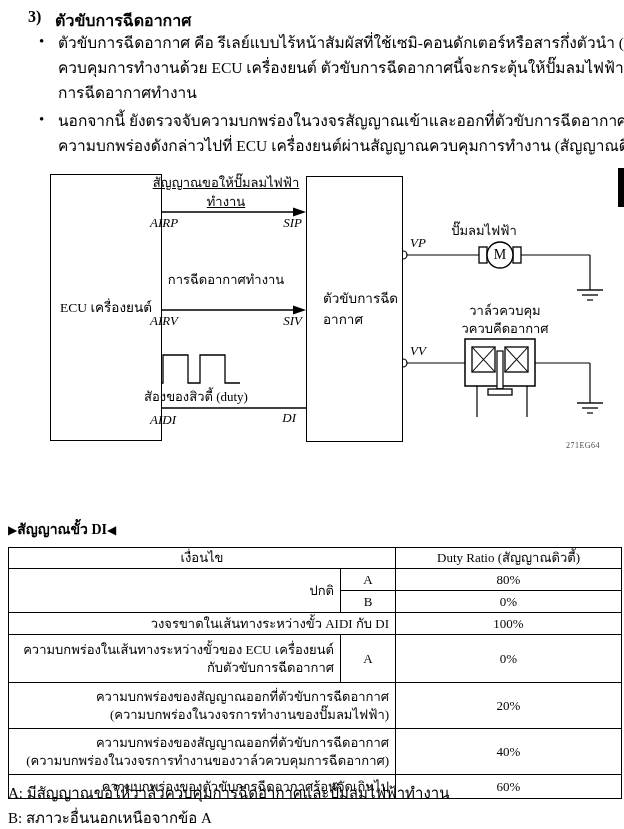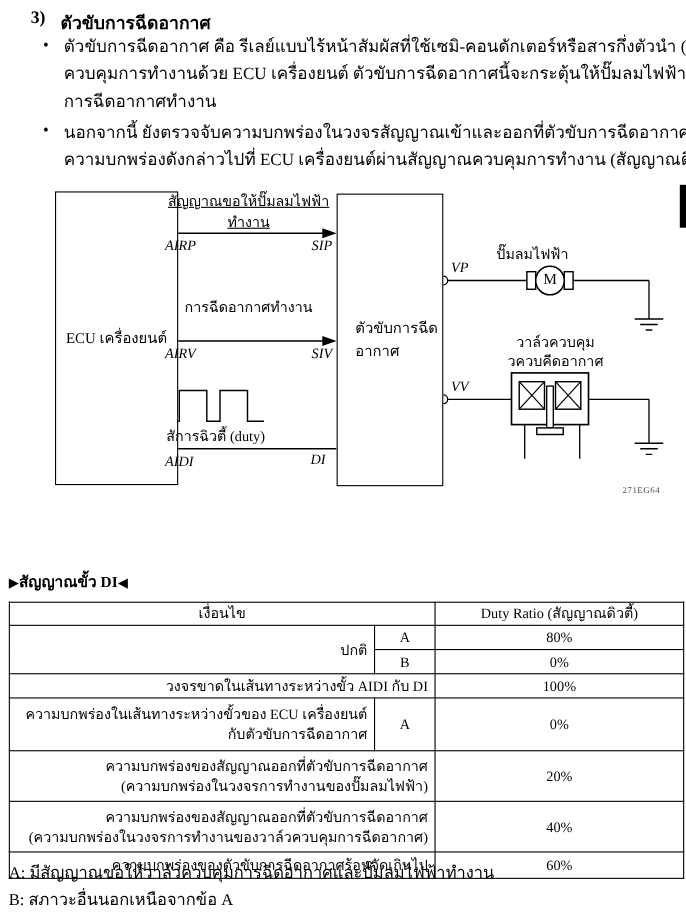--- a/index.html
+++ b/index.html
@@ -122,21 +122,21 @@
     </div>
     <span class="term" style="left:150px;top:50px;">AIRP</span>
     <span class="term right" style="left:240px;top:50px;width:62px;">SIP</span>
 
     <div class="dlabel center" style="left:146px;top:105px;width:160px;">
       <span style="display:block;">การฉีดอากาศทำงาน</span>
     </div>
     <span class="term" style="left:150px;top:148px;">AIRV</span>
     <span class="term right" style="left:240px;top:148px;width:62px;">SIV</span>
 
-    <div class="dlabel center" style="left:136px;top:222px;width:120px;">สัการฉิวตี้ (duty)</div>
+    <div class="dlabel center" style="left:136px;top:222px;width:120px;">สัองของสิวตี้ (duty)</div>
     <span class="term" style="left:150px;top:247px;">AIDI</span>
     <span class="term right" style="left:240px;top:245px;width:56px;">DI</span>
 
     <span class="term" style="left:410px;top:70px;">VP</span>
     <span class="term" style="left:410px;top:178px;">VV</span>
 
     <div class="dlabel center" style="left:424px;top:56px;width:120px;">ปั๊มลมไฟฟ้า</div>
     <div class="dlabel center" style="left:487px;top:77px;width:26px;height:26px;line-height:26px;font-size:14px;">M</div>
 
     <div class="dlabel center" style="left:445px;top:137px;width:120px;line-height:18px;">

